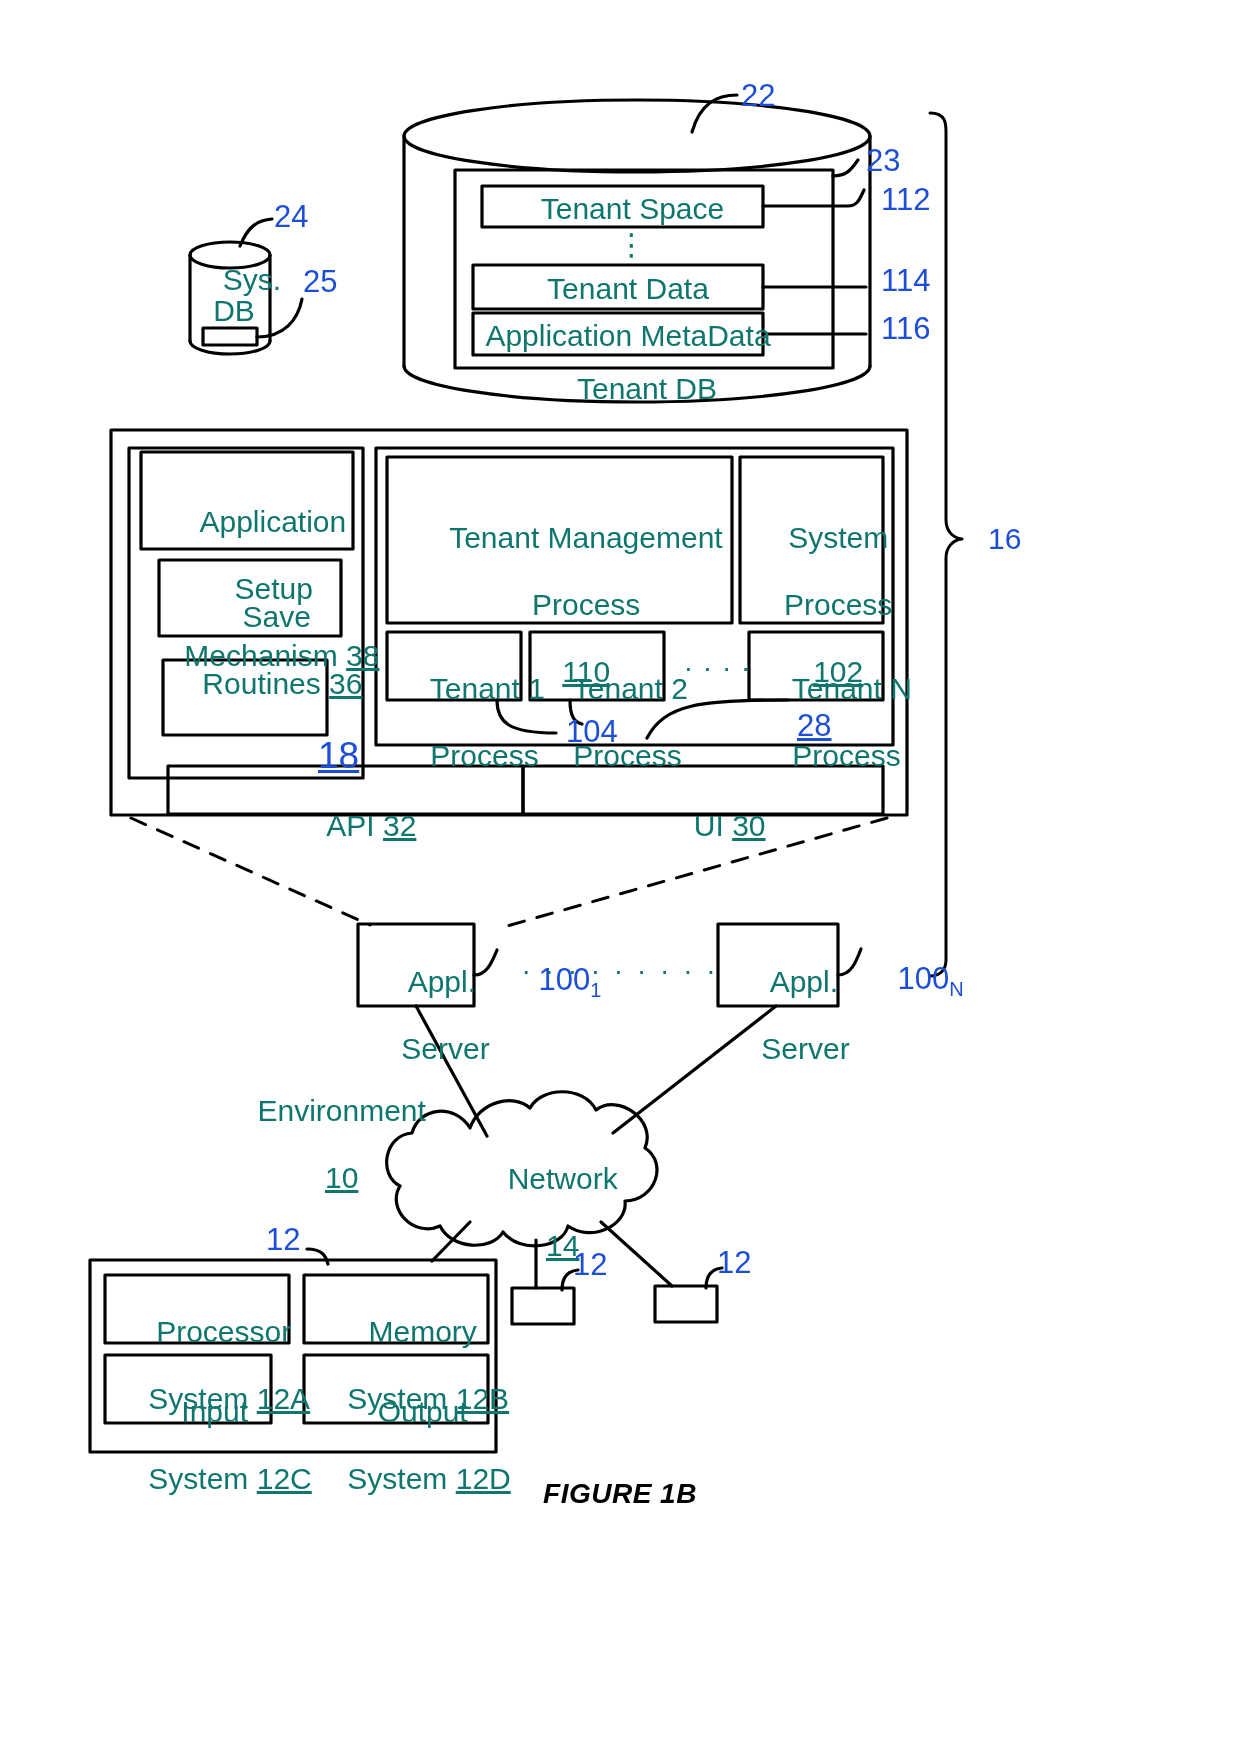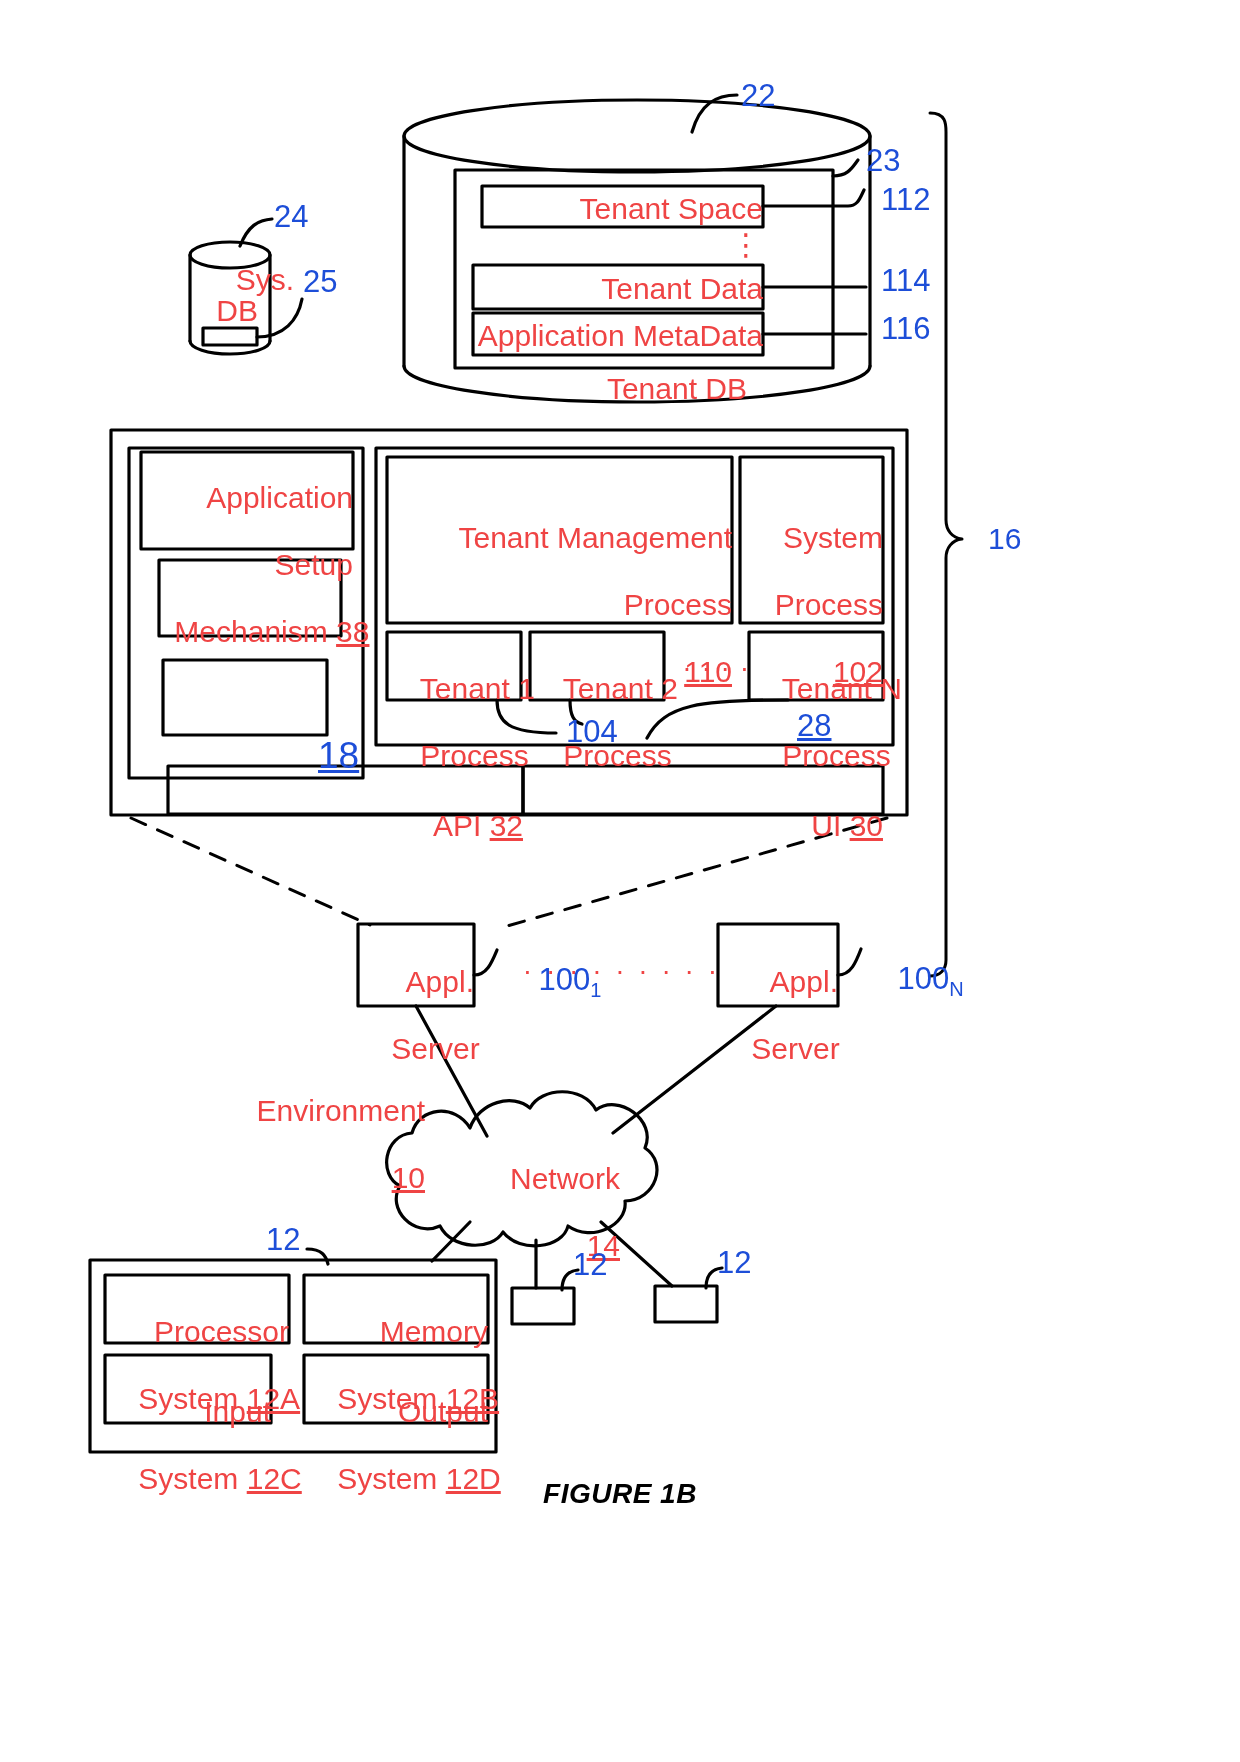--- a/index.html
+++ b/index.html
@@ -22,23 +22,24 @@
     position: absolute;
     left: 0;
     top: 0;
     width: 1240px;
     height: 1762px;
   }
   .lbl {
     position: absolute;
     font-size: 30px;
     line-height: 1.12;
-    text-align: right;
+    text-align: center;
     white-space: pre;
-    color: #ef4444;
+    color: #0f766e;
+    padding-left: 10px;
   }
   .num {
     position: absolute;
     font-size: 31px;
     color: #1d4ed8;
     white-space: pre;
   }
   .u { text-decoration: underline; }
   .fig-caption {
     position: absolute;
@@ -180,26 +181,30 @@
   <div class="num" style="left:881px; top:263px;">114</div>
   <div class="num" style="left:881px; top:311px;">116</div>
 
   <div class="lbl" style="left:190px; top:263px; width:104px;">Sys.</div>
   <div class="lbl" style="left:190px; top:294px; width:68px;">DB</div>
   <div class="num" style="left:274px; top:199px;">24</div>
   <div class="num" style="left:303px; top:264px;">25</div>
 
   <div class="num" style="left:988px; top:522px; font-size:30px;">16</div>
 
-  <div class="lbl" style="left:141px; top:447px; width:212px;">
+  <div class="lbl" style="left:141px; top:471px; width:212px;">
     <span>Application</span><br>
     <span>Setup</span><br>
     <span>Mechanism</span><span> </span><span class="u">38</span>
   </div>
 
+  <div class="lbl" style="left:159px; top:566px; width:182px;">
+    <span>Save</span><br>
+    <span>Routines</span><span> </span><span class="u">36</span>
+  </div>
 
 
   <div class="num u" style="left:318px; top:735px; font-size:37px;">18</div>
 
   <div class="lbl" style="left:387px; top:487px; width:345px;">
     <span>Tenant Management</span><br>
     <span>Process</span><br>
     <span class="u">110</span>
   </div>
 

